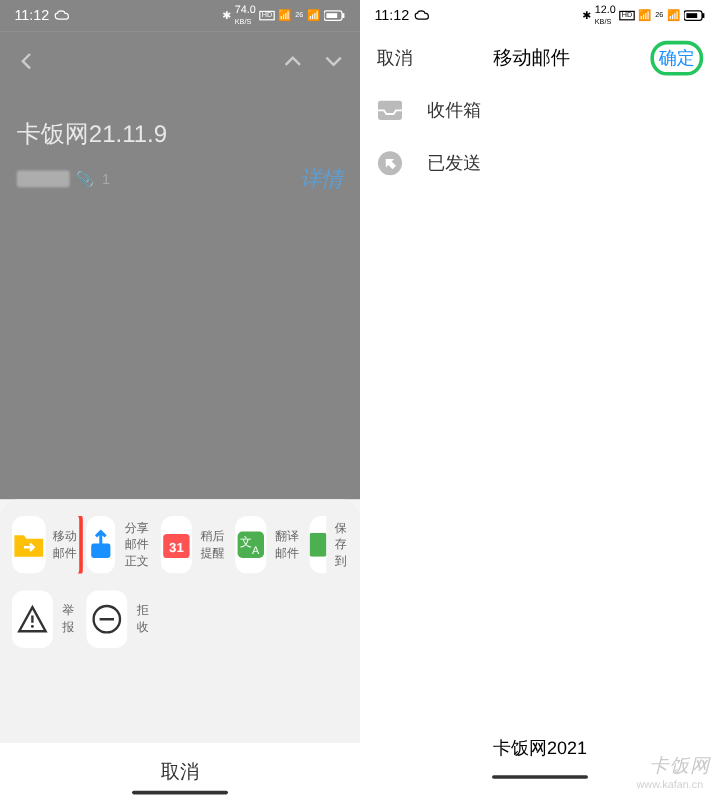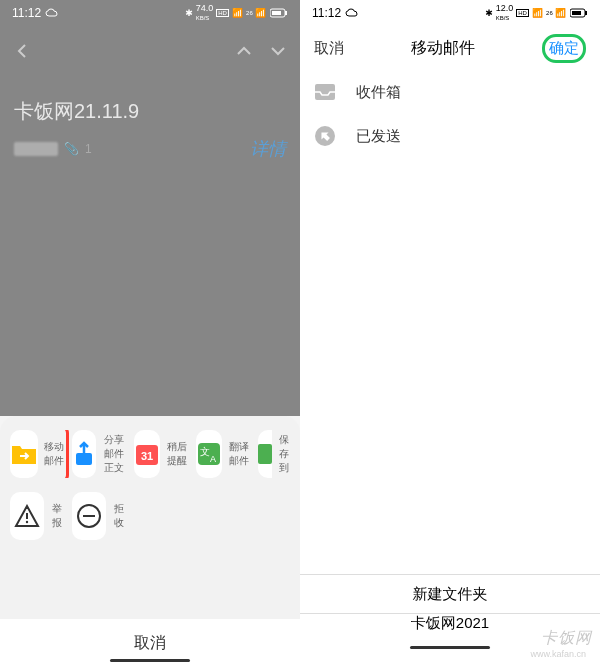--- a/index.html
+++ b/index.html
@@ -261,23 +261,20 @@
       <span class="folder-icon">
         <svg width="22" height="22" viewBox="0 0 22 22">
             <circle cx="11" cy="11" r="10" fill="#bbb"></circle>
             <path d="M6 11 L11 6 L11 9 L16 9 L16 13 L11 13 L11 16 Z" fill="#fff" transform="rotate(45 11 11)"></path>
           </svg>
       </span>
       <span class="folder-label">已发送</span>
     </div>
   </div>
 
-  <div class="new-folder-bar">
-    <span>新建文件夹</span>
-  </div>
   <div class="bottom-folder">
     <span>卡饭网2021</span>
     <div class="gesture-bar"></div>
   </div>
 </div>
 
 <div class="watermark">卡饭网</div>
 <div class="watermark-sub">www.kafan.cn</div>
 
 </body></html>

